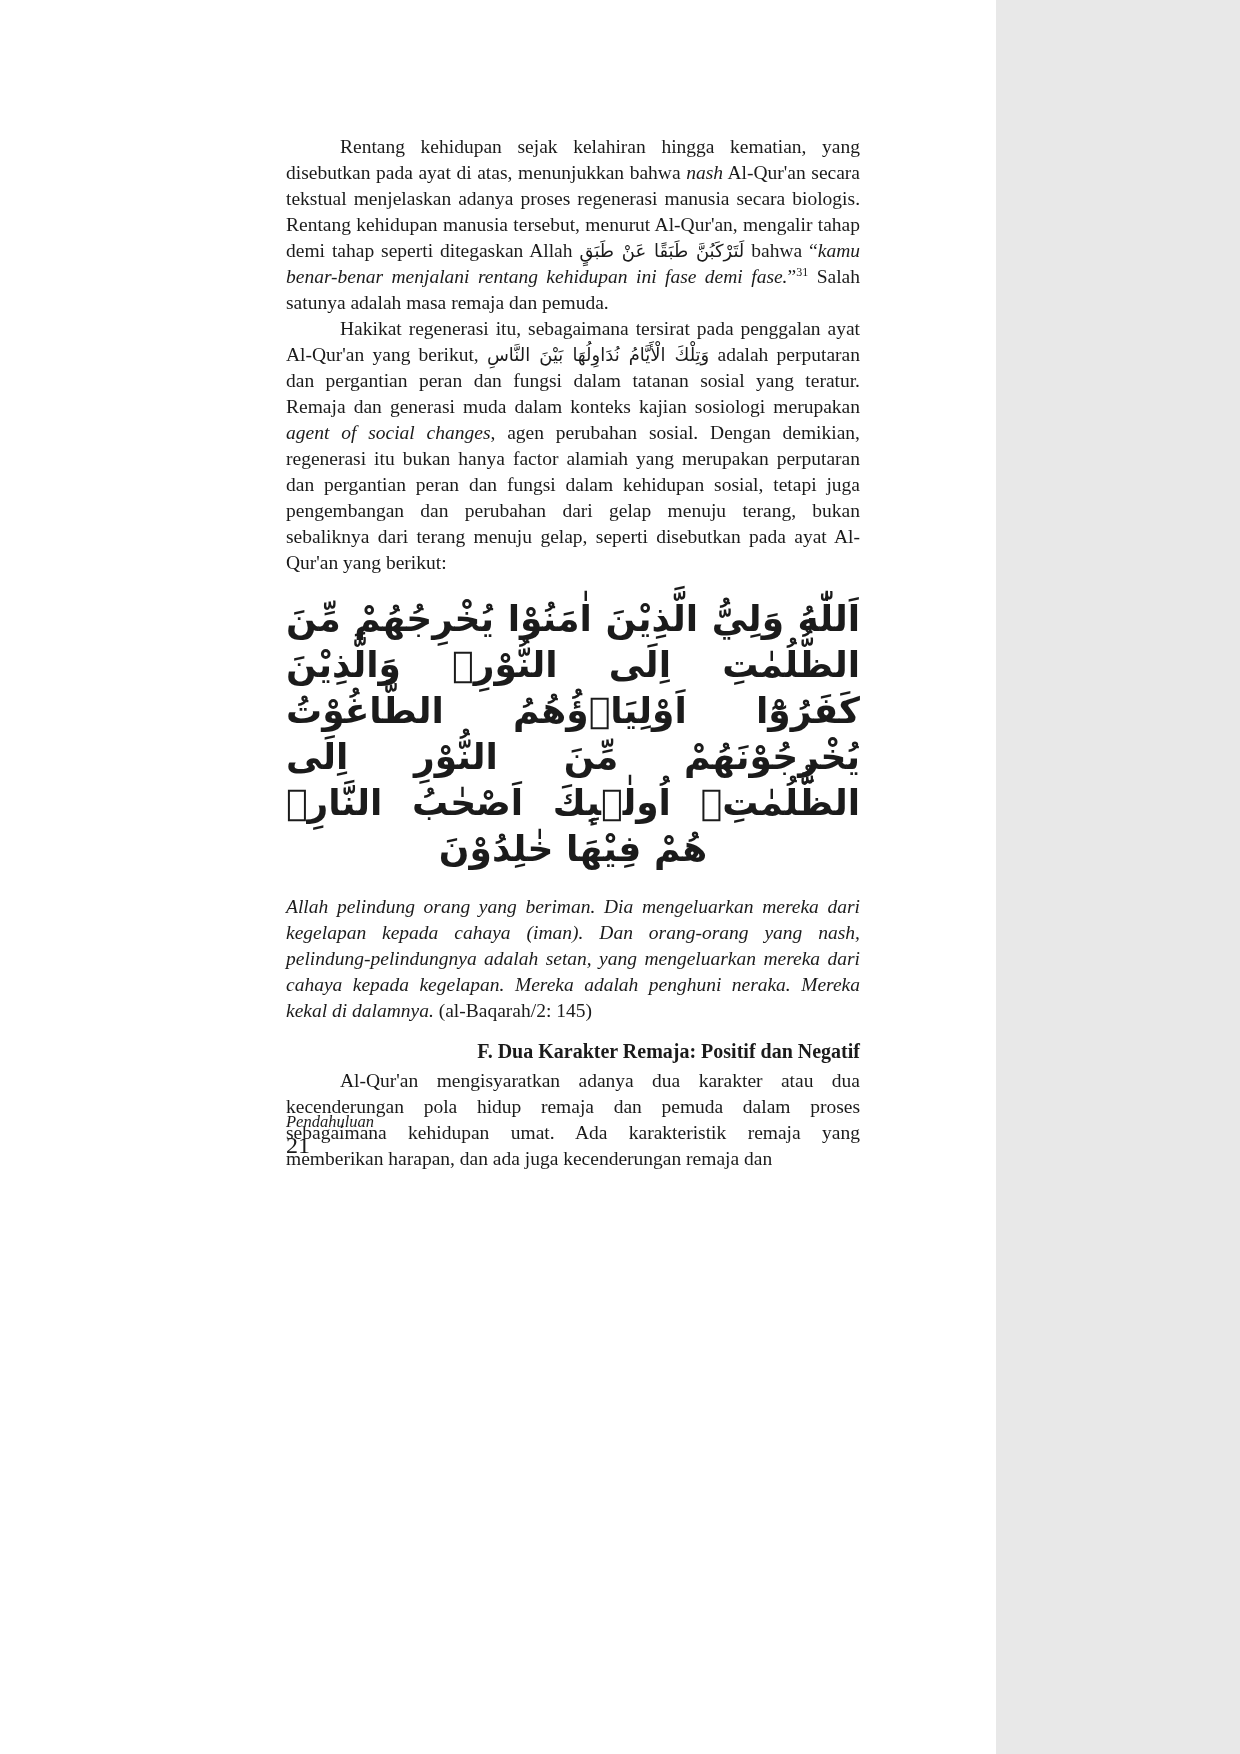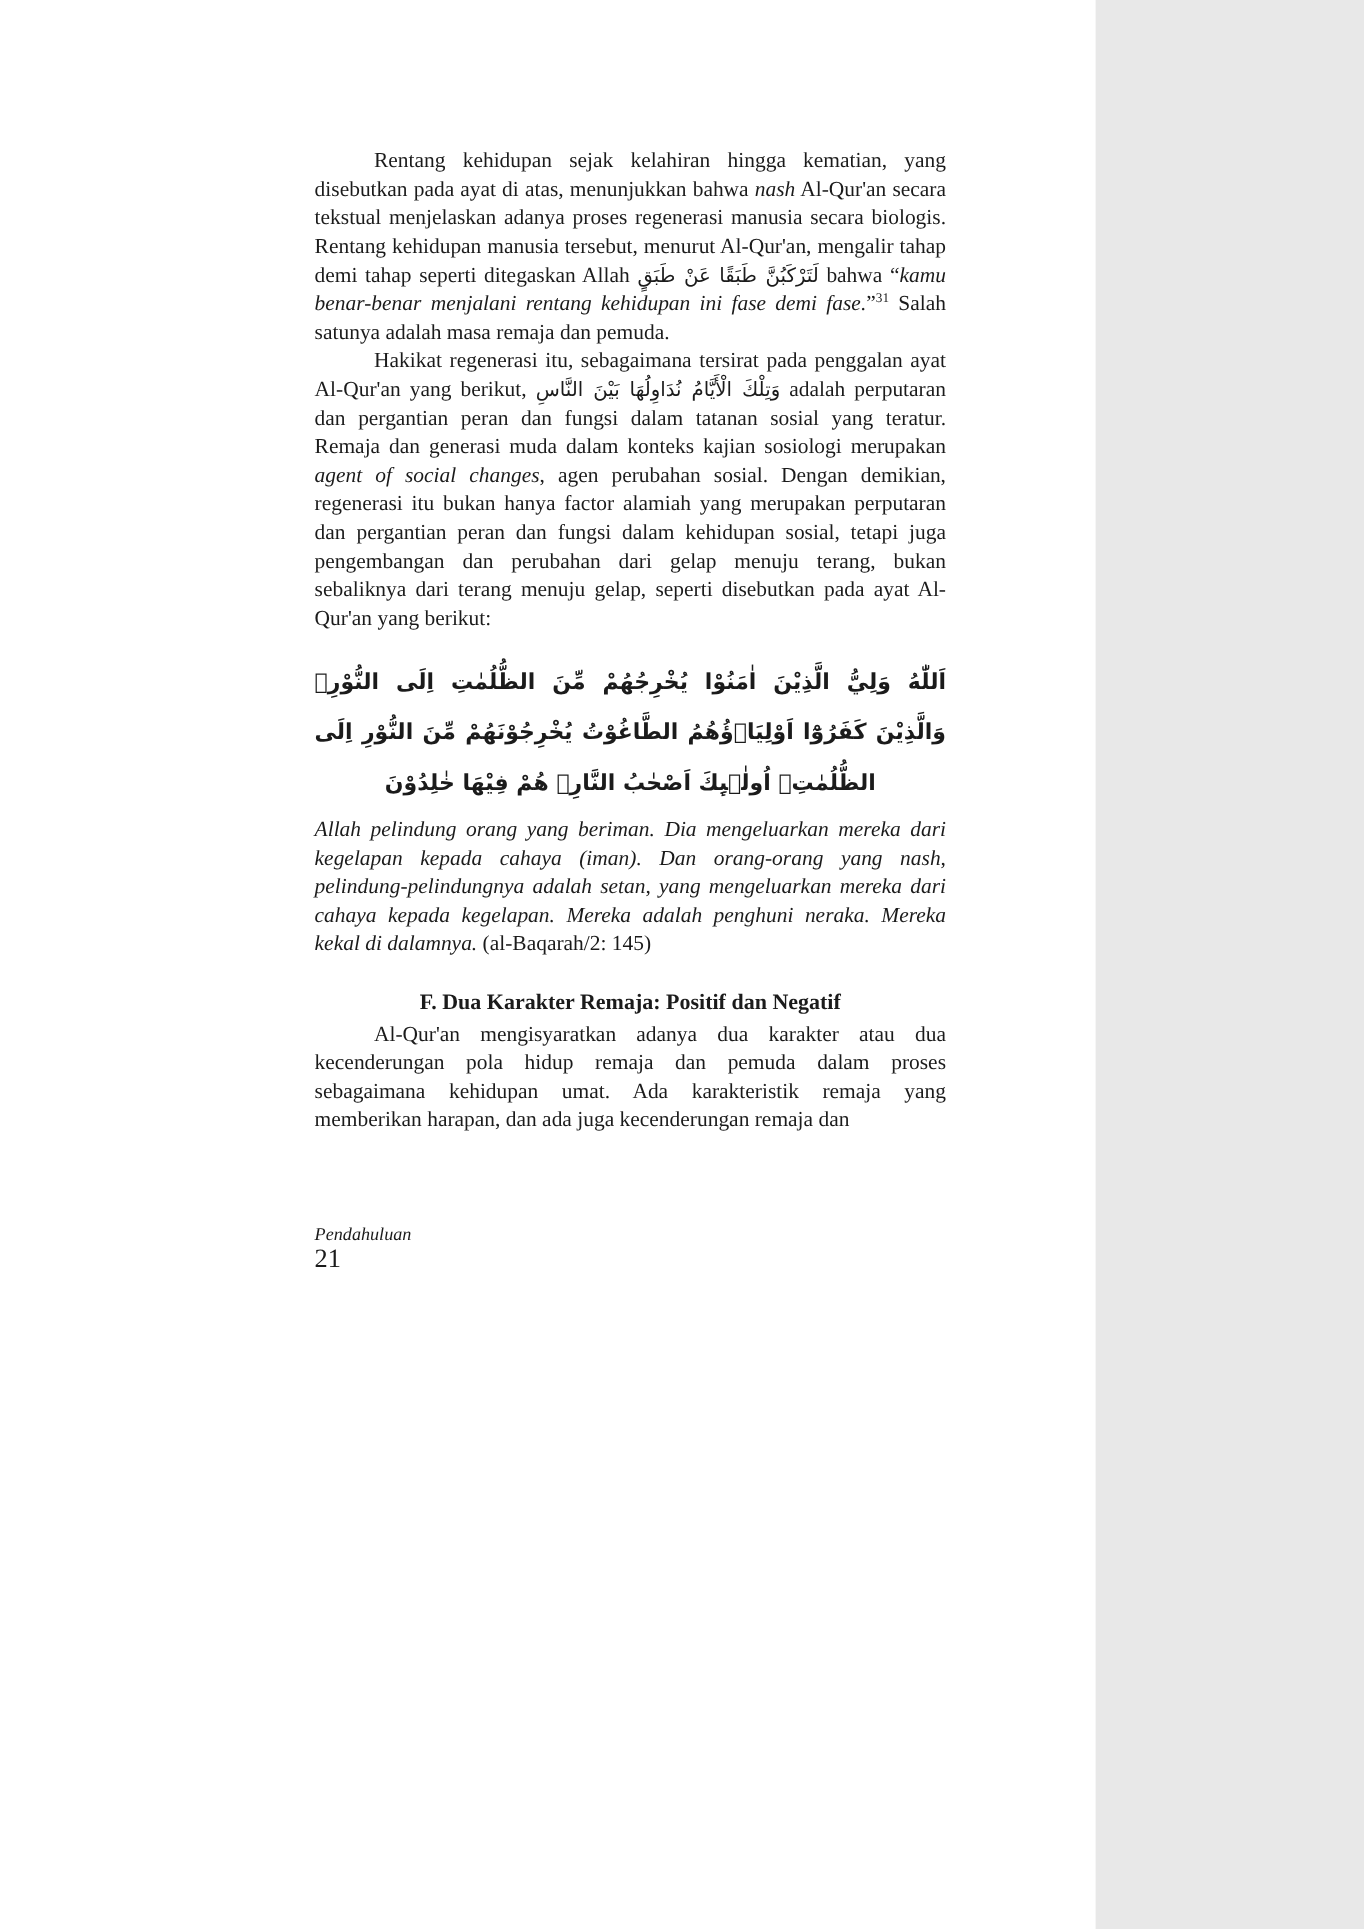--- a/index.html
+++ b/index.html
@@ -40,37 +40,37 @@
   .run-sup {
     vertical-align: super;
     font-size: 0.62em;
     line-height: 0;
   }
   .arabic-verse {
     direction: rtl;
     unicode-bidi: isolate;
     font-family: "DejaVu Sans", sans-serif;
     font-weight: bold;
-    font-size: 20px;
+    font-size: 36px;
     line-height: 46px;
     text-align: justify;
     text-align-last: center;
-    margin: 20px 0 8px 0;
+    margin: 20px 0 22px 0;
     text-indent: 0;
   }
   .translation {
     margin: 0 0 6px 0;
     text-indent: 0;
   }
   .section-heading {
     font-weight: bold;
     font-size: 20px;
     line-height: 26px;
-    margin: 26px 0 4px 0;
-    text-align: center;
+    margin: 14px 0 4px 0;
+    text-align: right;
     text-indent: 0;
   }
   .footer {
     position: absolute;
     left: 286px;
     top: 1112px;
     width: 574px;
     display: flex;
     justify-content: space-between;
     align-items: baseline;

